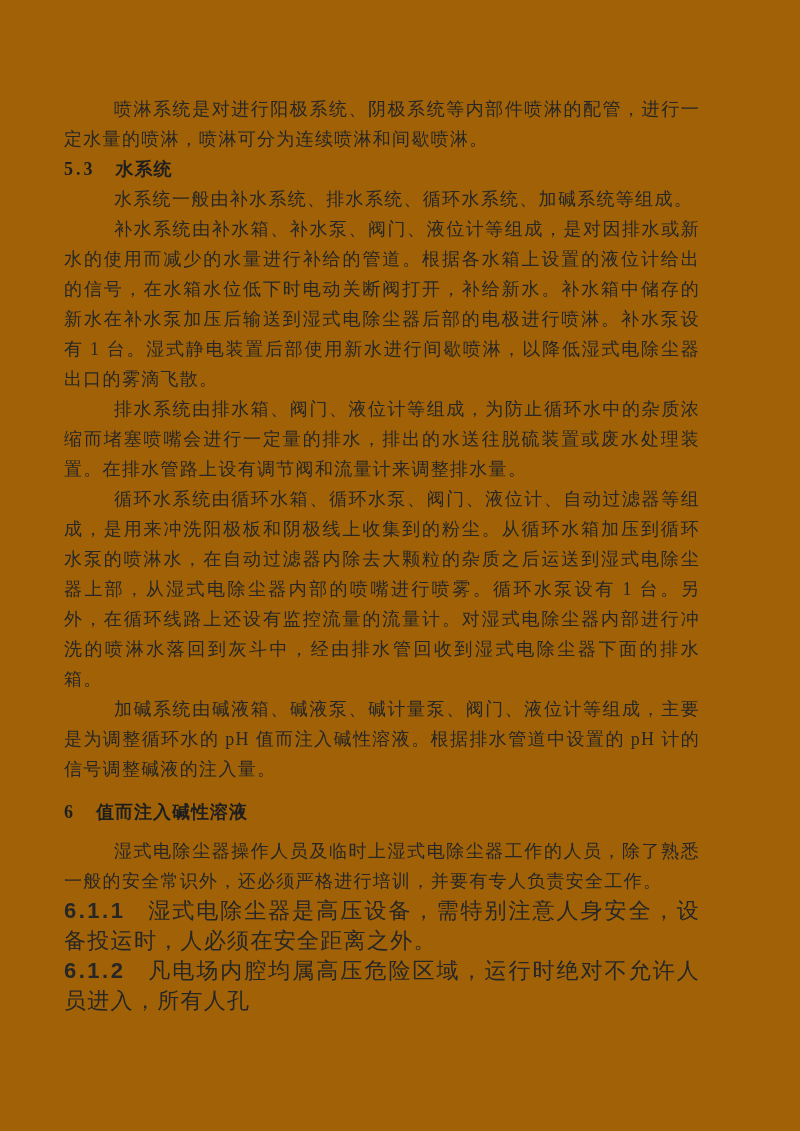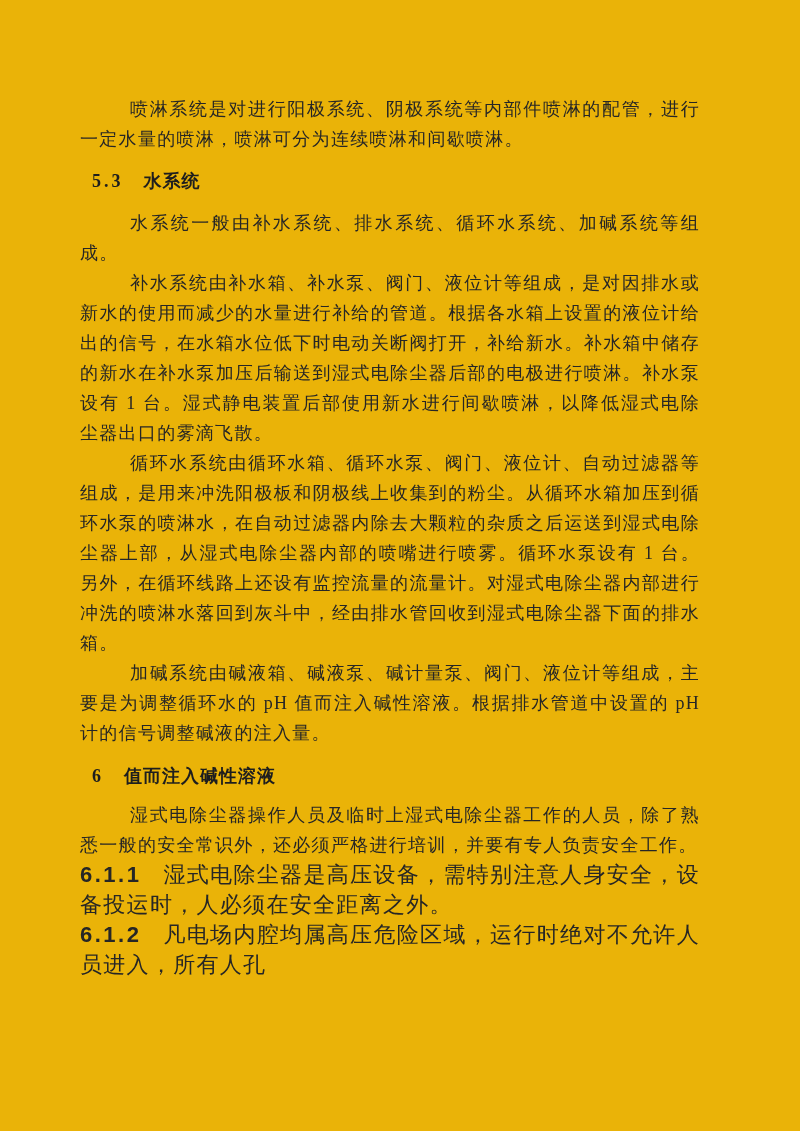--- a/index.html
+++ b/index.html
@@ -11,34 +11,34 @@
     width: 800px;
     height: 1131px;
     overflow: hidden;
     font-family: "Liberation Serif", "DejaVu Serif", serif;
     color: #262626;
   }
   .page {
     box-sizing: border-box;
     width: 800px;
     height: 1131px;
-    padding: 94px 100px 0 80px;
-    background: #eab308;
+    padding: 94px 100px 0 64px;
+    background: #a16207;
   }
   .para {
     margin: 0;
     font-size: 18px;
     line-height: 30px;
     letter-spacing: 1.3px;
     text-align: justify;
     text-indent: 50px;
     color: #262626;
   }
   .heading {
-    margin: 12px;
+    margin: 0;
     font-family: "Liberation Sans", "DejaVu Sans", sans-serif;
     font-weight: bold;
     font-size: 18px;
     line-height: 30px;
     letter-spacing: 1px;
     color: #1e1e1e;
   }
   .heading.chapter {
     margin-top: 13px;
     margin-bottom: 9px;
@@ -74,20 +74,21 @@
   <p class="para">喷淋系统是对进行阳极系统、阴极系统等内部件喷淋的配管，进行一定水量的喷淋，喷淋可分为连续喷淋和间歇喷淋。</p>
 
   <h2 class="heading">
     <span class="hnum">5.3</span><span>水系统</span>
   </h2>
 
   <p class="para">水系统一般由补水系统、排水系统、循环水系统、加碱系统等组成。</p>
 
   <p class="para">补水系统由补水箱、补水泵、阀门、液位计等组成，是对因排水或新水的使用而减少的水量进行补给的管道。根据各水箱上设置的液位计给出的信号，在水箱水位低下时电动关断阀打开，补给新水。补水箱中储存的新水在补水泵加压后输送到湿式电除尘器后部的电极进行喷淋。补水泵设有 1 台。湿式静电装置后部使用新水进行间歇喷淋，以降低湿式电除尘器出口的雾滴飞散。</p>
 
+  <p class="para">排水系统由排水箱、阀门、液位计等组成，为防止循环水中的杂质浓缩而堵塞喷嘴会进行一定量的排水，排出的水送往脱硫装置或废水处理装置。在排水管路上设有调节阀和流量计来调整排水量。</p>
 
   <p class="para">循环水系统由循环水箱、循环水泵、阀门、液位计、自动过滤器等组成，是用来冲洗阳极板和阴极线上收集到的粉尘。从循环水箱加压到循环水泵的喷淋水，在自动过滤器内除去大颗粒的杂质之后运送到湿式电除尘器上部，从湿式电除尘器内部的喷嘴进行喷雾。循环水泵设有 1 台。另外，在循环线路上还设有监控流量的流量计。对湿式电除尘器内部进行冲洗的喷淋水落回到灰斗中，经由排水管回收到湿式电除尘器下面的排水箱。</p>
 
   <p class="para">加碱系统由碱液箱、碱液泵、碱计量泵、阀门、液位计等组成，主要是为调整循环水的 pH 值而注入碱性溶液。根据排水管道中设置的 pH 计的信号调整碱液的注入量。</p>
 
 
 
   <h1 class="heading chapter">
     <span class="hnum">6</span><span>值而注入碱性溶液</span>
   </h1>

